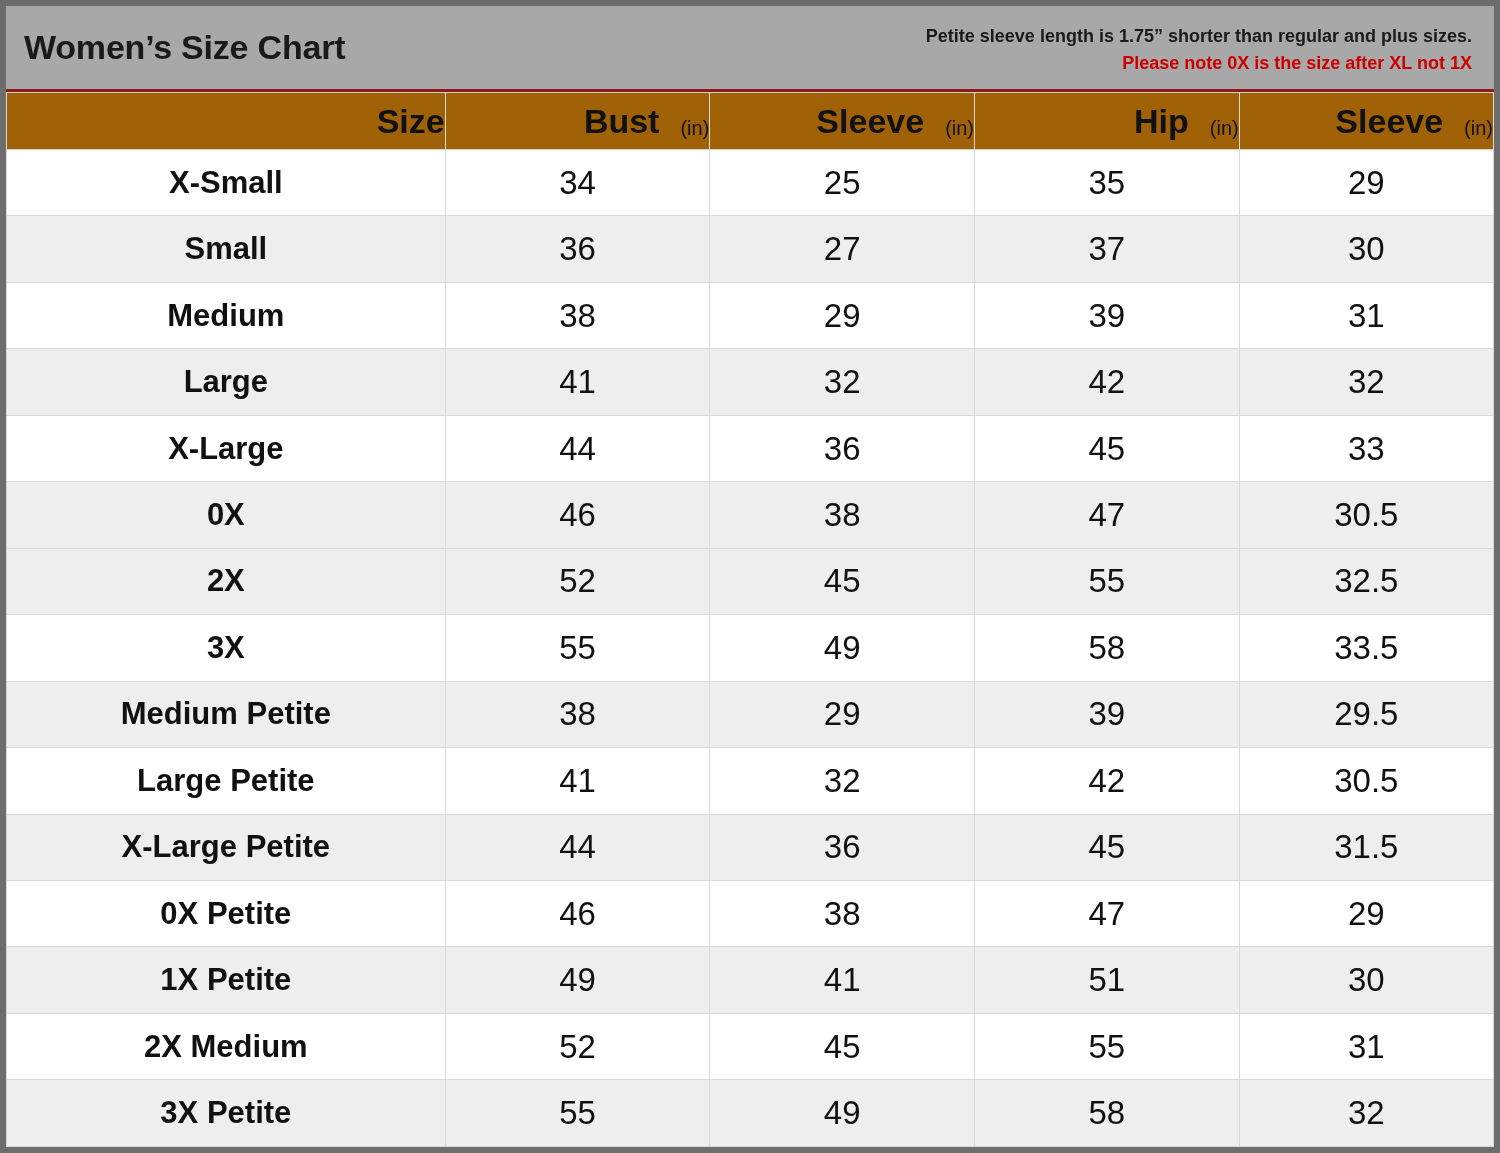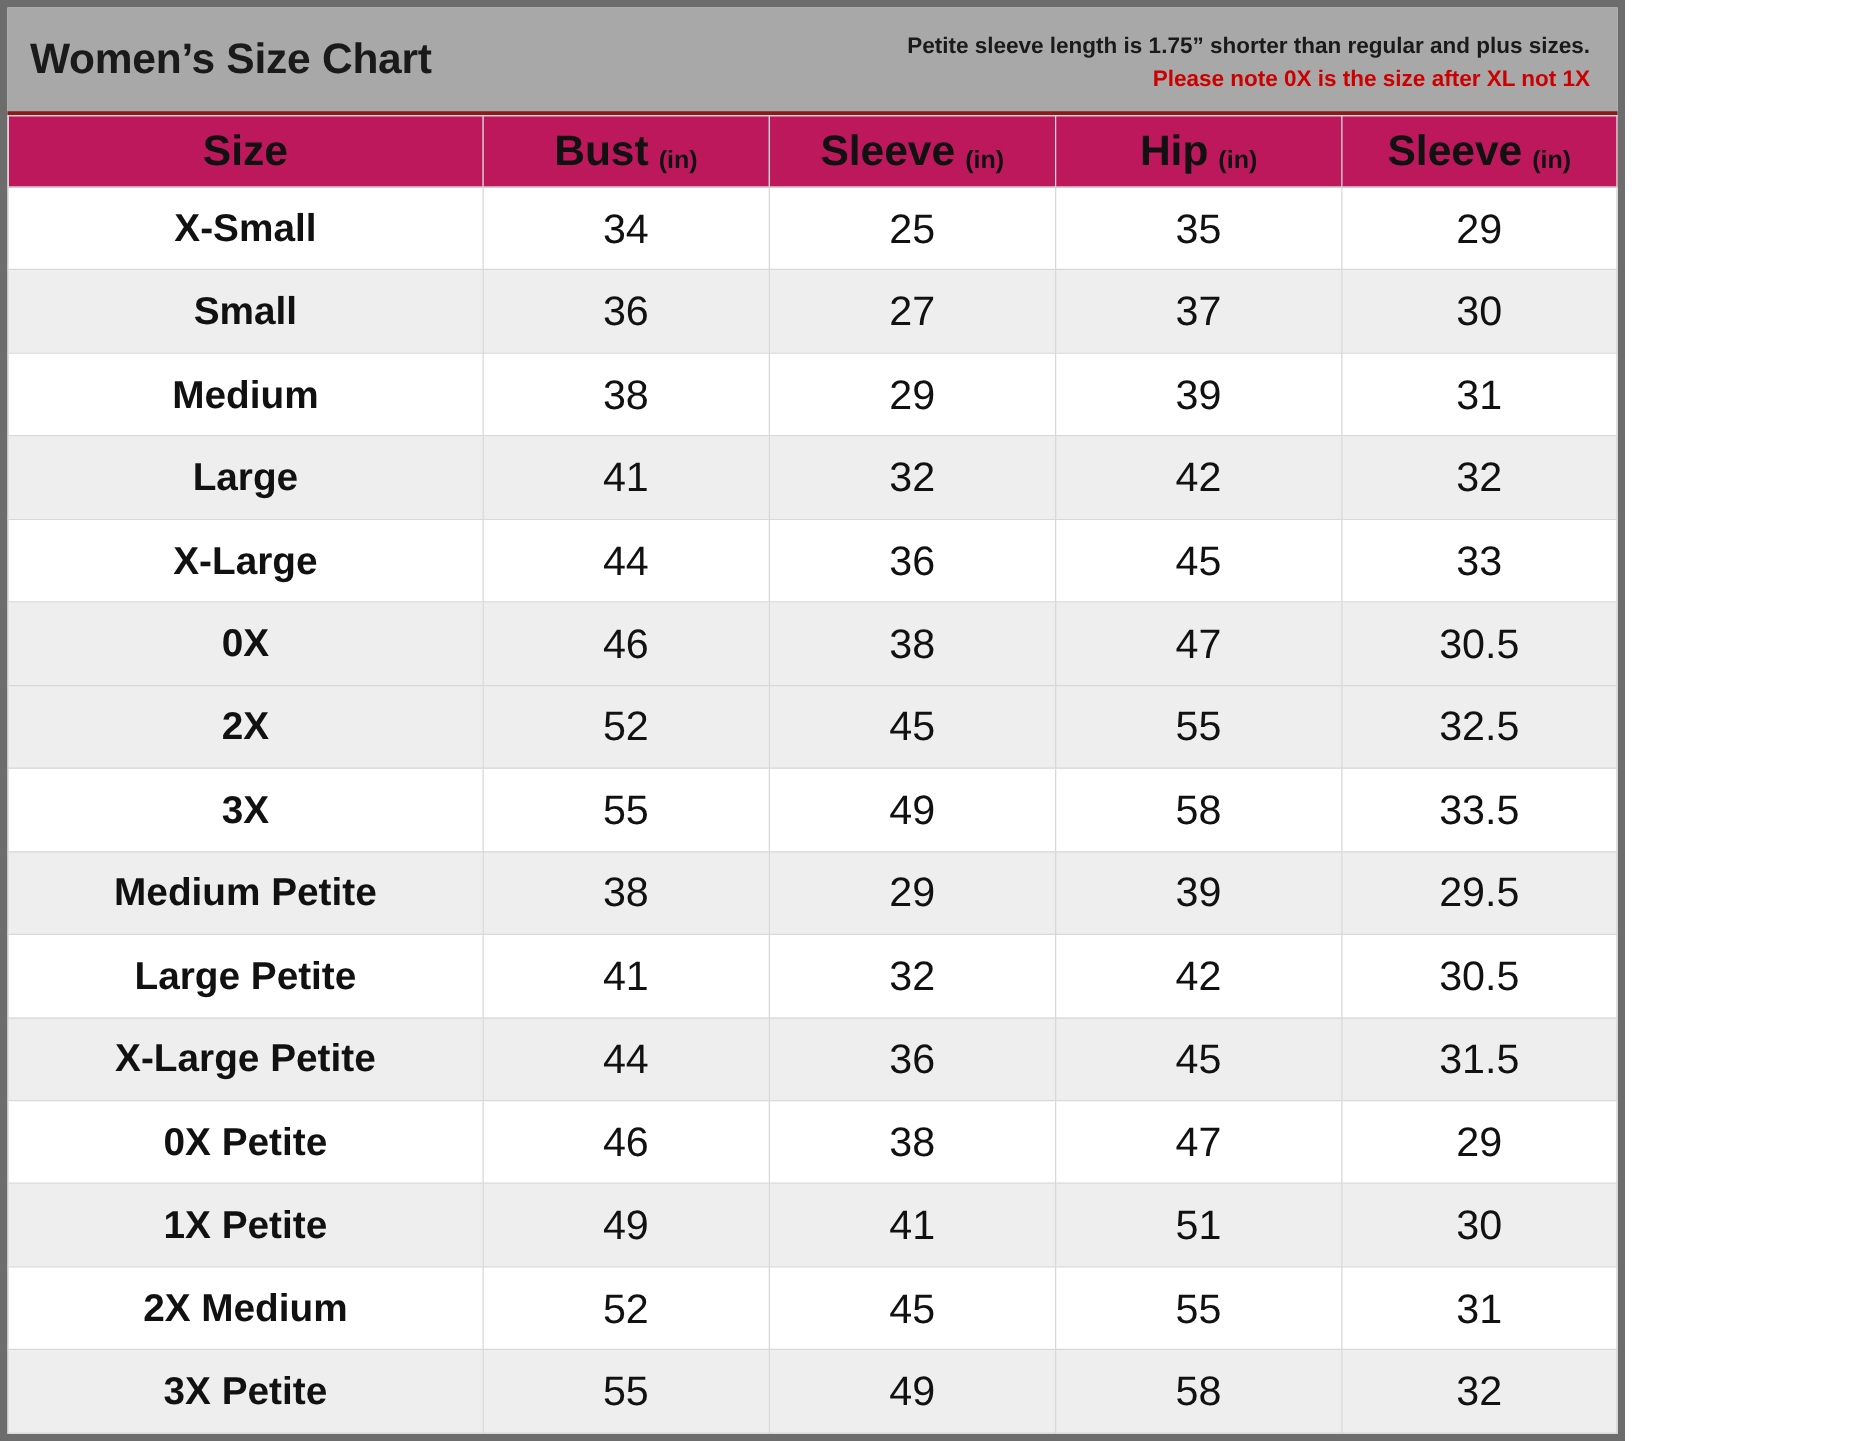--- a/index.html
+++ b/index.html
@@ -7,21 +7,21 @@
     padding: 0;
     background: #ffffff;
   }
   body {
     width: 1500px;
     height: 1153px;
     font-family: "Liberation Sans", sans-serif;
     overflow: hidden;
   }
   .chart-wrap {
-    width: 1300px;
+    width: 1500px;
     height: 1153px;
     box-sizing: border-box;
     border: 6px solid #6d6d6d;
     background: #ffffff;
     display: flex;
     flex-direction: column;
   }
   
   .header-band {
     height: 86px;
@@ -72,39 +72,39 @@
     table-layout: fixed;
     flex: 1 1 auto;
   }
   table.size-table col.c-size   { width: 29.5%; }
   table.size-table col.c-bust   { width: 17.8%; }
   table.size-table col.c-waist  { width: 17.8%; }
   table.size-table col.c-hip    { width: 17.8%; }
   table.size-table col.c-sleeve { width: 17.1%; }
 
   thead th {
-    background: #be185d;
+    background: #a16207;
     border: 1px solid #cfcfcf;
     border-left: 1px solid #d8d8d8;
     border-right: 1px solid #d8d8d8;
     height: 56px;
     font-size: 34px;
     font-weight: bold;
     color: #111111;
-    text-align: center;
+    text-align: right;
     vertical-align: middle;
     padding: 0;
   }
   thead th .unit {
     font-size: 20px;
-    font-weight: bold;
+    font-weight: normal;
     vertical-align: baseline;
     position: relative;
     top: 2px;
-    margin-left: 8px;
+    margin-left: 21px;
   }
   thead th .hdr-inner {
     display: inline-block;
     white-space: nowrap;
   }
   tbody td {
     border: 1px solid #d8d8d8;
     height: 58px;
     text-align: center;
     vertical-align: middle;

